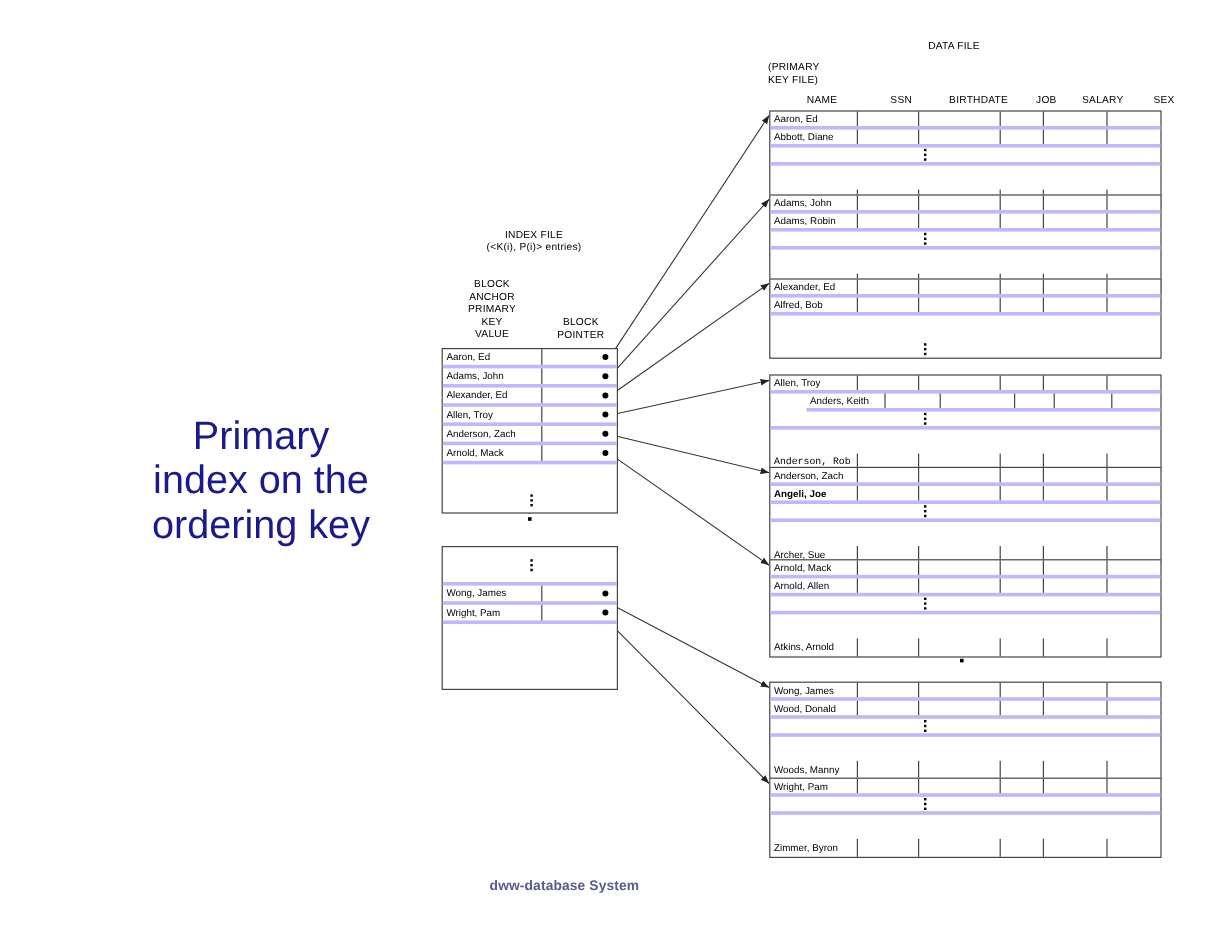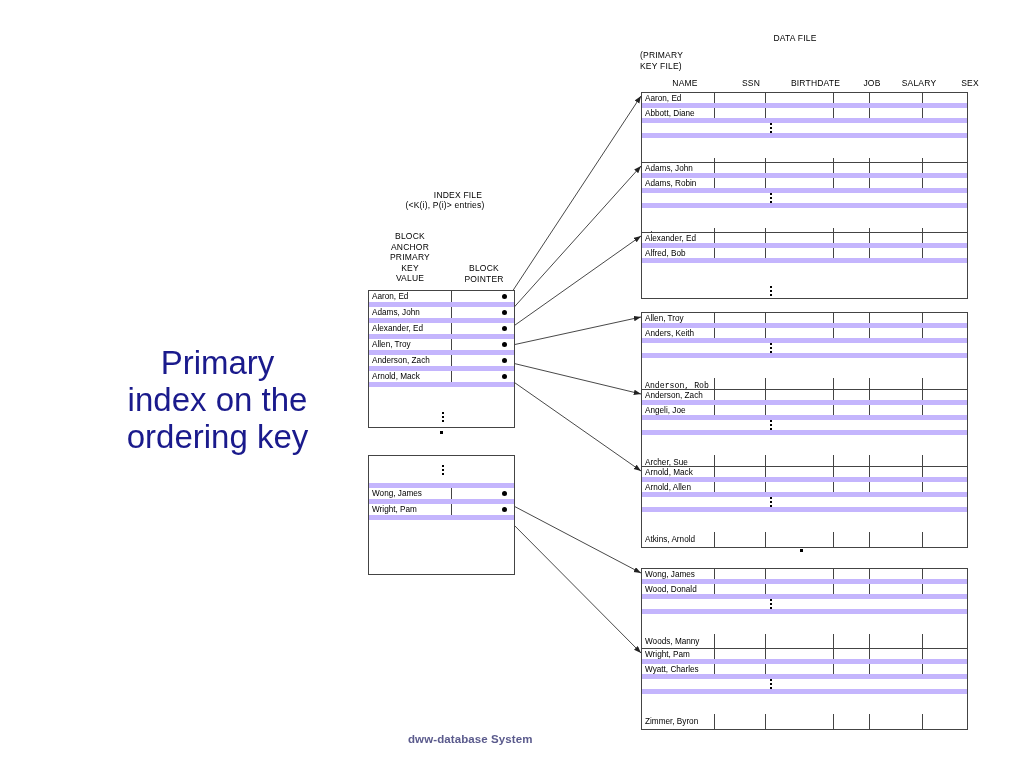--- a/index.html
+++ b/index.html
@@ -62,21 +62,21 @@
   .tbl{
     position:absolute;
     border:1px solid #444;
     box-sizing:border-box;
     background:#fff;
     z-index:3;
   }
   .row{
     display:flex;
     box-sizing:border-box;
-    border-bottom:5px solid #c4b5fd;
+    border-bottom:3px solid #c4b5fd;
     height:15px;
   }
   .row:last-child{border-bottom:none;margin-top:20px;}
   .cell{
     box-sizing:border-box;
     border-right:1px solid #444;
     font-size:8.2px;
     color:#000;
     padding-left:3px;
     display:flex;
@@ -146,21 +146,21 @@
   <div class="lbl" style="left:640px;top:50px;width:110px;text-align:left;">(PRIMARY
 KEY FILE)</div>
 
   <div class="lbl" style="left:645px;top:78px;width:80px;">NAME</div>
   <div class="lbl" style="left:723px;top:78px;width:56px;">SSN</div>
   <div class="lbl" style="left:778px;top:78px;width:75px;">BIRTHDATE</div>
   <div class="lbl" style="left:852px;top:78px;width:40px;">JOB</div>
   <div class="lbl" style="left:890px;top:78px;width:58px;">SALARY</div>
   <div class="lbl" style="left:946px;top:78px;width:48px;">SEX</div>
 
-  <div class="lbl" style="left:398px;top:190px;width:120px;">INDEX FILE</div>
+  <div class="lbl" style="left:385px;top:190px;width:120px;">INDEX FILE</div>
   <div class="lbl" style="left:385px;top:200px;width:120px;">(&lt;K(i), P(i)&gt; entries)</div>
 
   <div class="lbl" style="left:368px;top:231px;width:84px;">BLOCK
 ANCHOR
 PRIMARY
 KEY
 VALUE</div>
   <div class="lbl" style="left:453px;top:263px;width:62px;">BLOCK
 POINTER</div>
 
@@ -345,21 +345,21 @@
       </div>
       <div class="tbl data-blk" style="left: 641px; top: 312px; width: 327px;">
         <div class="row" style="height: 15px;">
           <div class="cell cell-name" style="width: 80px;">Allen, Troy</div>
           <div class="cell cell-ssn" style="width: 56px;"></div>
           <div class="cell cell-bd" style="width: 75px;"></div>
           <div class="cell cell-job" style="width: 40px;"></div>
           <div class="cell cell-sal" style="width: 58px;"></div>
           <div class="cell cell-sex" style="width: 48px;"></div>
         </div>
-        <div class="row" style="height: 15px;">
+        <div class="row" style="height: 15px; margin-left: 30px;">
           <div class="cell cell-name" style="width: 80px;">Anders, Keith</div>
           <div class="cell cell-ssn" style="width: 56px;"></div>
           <div class="cell cell-bd" style="width: 75px;"></div>
           <div class="cell cell-job" style="width: 40px;"></div>
           <div class="cell cell-sal" style="width: 58px;"></div>
           <div class="cell cell-sex" style="width: 48px;"></div>
         </div>
         <div class="row" style="height: 15px;">
           <div class="cell" style="width: 327px; border-right: none;">
             <div class="vdots" style="align-items: flex-start; padding-left: 125px;">
@@ -381,21 +381,21 @@
       <div class="tbl data-blk" style="left: 641px; top: 389px; width: 327px;">
         <div class="row" style="height: 15px;">
           <div class="cell cell-name" style="width: 80px;">Anderson, Zach</div>
           <div class="cell cell-ssn" style="width: 56px;"></div>
           <div class="cell cell-bd" style="width: 75px;"></div>
           <div class="cell cell-job" style="width: 40px;"></div>
           <div class="cell cell-sal" style="width: 58px;"></div>
           <div class="cell cell-sex" style="width: 48px;"></div>
         </div>
         <div class="row" style="height: 15px;">
-          <div class="cell cell-name" style="width: 80px;">Angeli, Joe</div>
+          <div class="cell cell-name" style="width: 80px; font-weight: bold;">Angeli, Joe</div>
           <div class="cell cell-ssn" style="width: 56px;"></div>
           <div class="cell cell-bd" style="width: 75px;"></div>
           <div class="cell cell-job" style="width: 40px;"></div>
           <div class="cell cell-sal" style="width: 58px;"></div>
           <div class="cell cell-sex" style="width: 48px;"></div>
         </div>
         <div class="row" style="height: 15px;">
           <div class="cell" style="width: 327px; border-right: none;">
             <div class="vdots" style="align-items: flex-start; padding-left: 125px;">
               <i></i>
@@ -479,28 +479,20 @@
           <div class="cell cell-ssn" style="width: 56px;"></div>
           <div class="cell cell-bd" style="width: 75px;"></div>
           <div class="cell cell-job" style="width: 40px;"></div>
           <div class="cell cell-sal" style="width: 58px;"></div>
           <div class="cell cell-sex" style="width: 48px;"></div>
         </div>
       </div>
       <div class="tbl data-blk" style="left: 641px; top: 648px; width: 327px;">
         <div class="row" style="height: 15px;">
           <div class="cell cell-name" style="width: 80px;">Wright, Pam</div>
-          <div class="cell cell-ssn" style="width: 56px;"></div>
-          <div class="cell cell-bd" style="width: 75px;"></div>
-          <div class="cell cell-job" style="width: 40px;"></div>
-          <div class="cell cell-sal" style="width: 58px;"></div>
-          <div class="cell cell-sex" style="width: 48px;"></div>
-        </div>
-        <div class="row" style="height: 15px;">
-          <div class="cell cell-name" style="width: 80px;">Wyatt, Charles</div>
           <div class="cell cell-ssn" style="width: 56px;"></div>
           <div class="cell cell-bd" style="width: 75px;"></div>
           <div class="cell cell-job" style="width: 40px;"></div>
           <div class="cell cell-sal" style="width: 58px;"></div>
           <div class="cell cell-sex" style="width: 48px;"></div>
         </div>
         <div class="row" style="height: 15px;">
           <div class="cell" style="width: 327px; border-right: none;">
             <div class="vdots" style="align-items: flex-start; padding-left: 125px;">
               <i></i>

